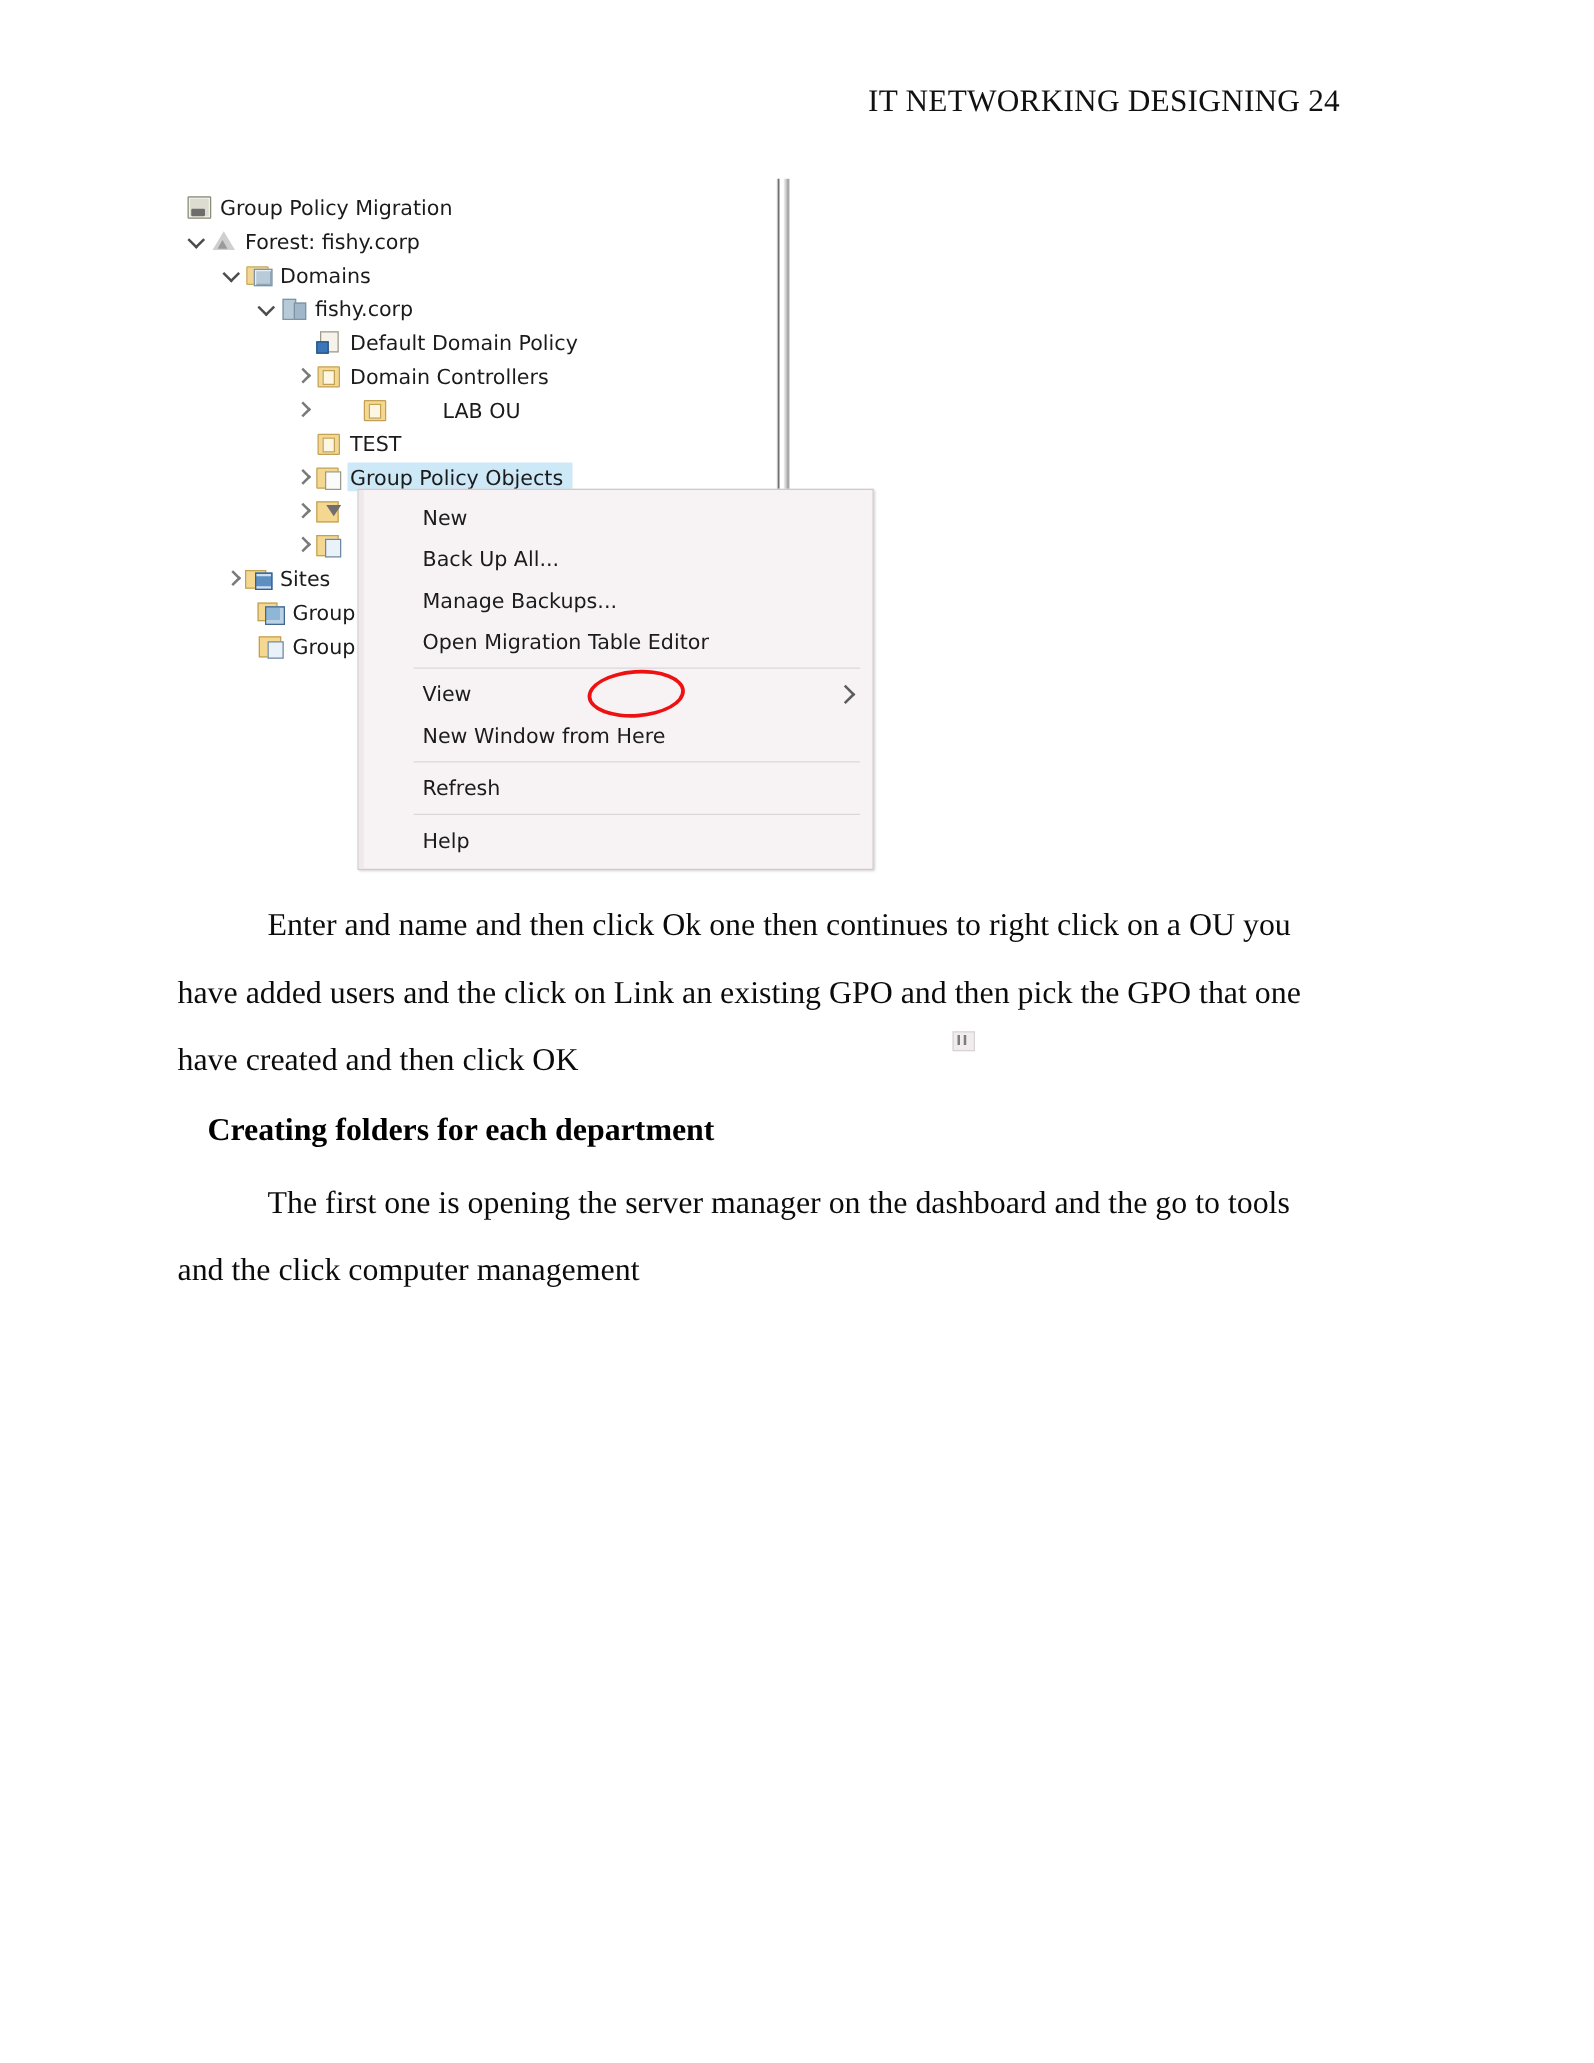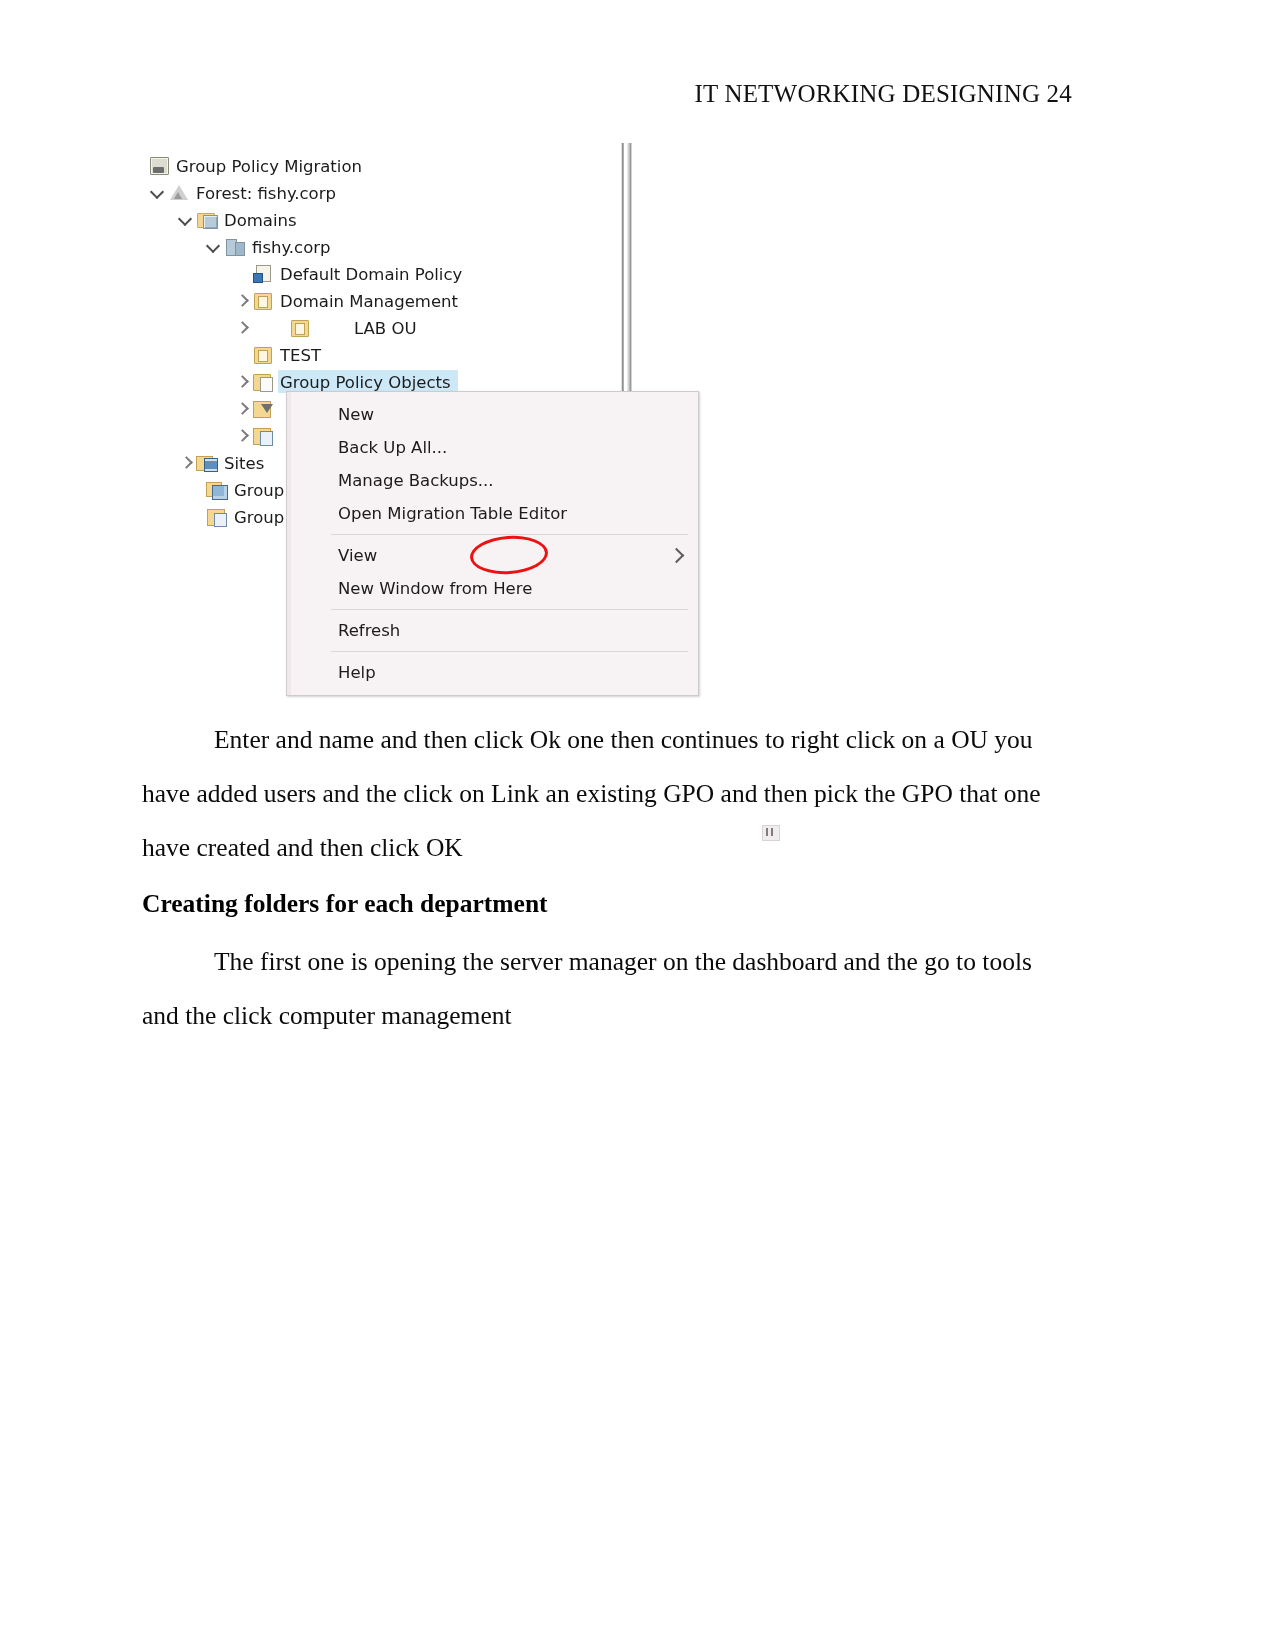--- a/index.html
+++ b/index.html
@@ -21,21 +21,20 @@
     position: absolute;
     top: 68px;
     right: 0;
     width: 1275px;
     padding-right: 203px;
     box-sizing: border-box;
     text-align: right;
     font-size: 25px;
     letter-spacing: 0.2px;
     color: #111;
-    margin-top: 12px;
   }
 
   
   .figure {
     position: absolute;
     left: 142px;
     top: 143px;
     width: 505px;
     height: 557px;
   }
@@ -405,21 +404,21 @@
 
     <div class="tree-row" style="left:92px; top:118px;">
       <span class="chev"></span>
       <span class="icn policy"></span>
       <span class="label">Default Domain Policy</span>
     </div>
 
     <div class="tree-row" style="left:92px; top:145px;">
       <span class="chev right"></span>
       <span class="icn ou"></span>
-      <span class="label">Domain Management</span>
+      <span class="label">Domain Controllers</span>
     </div>
 
     <div class="tree-row" style="left:92px; top:172px;gap:37px;">
       <span class="chev right"></span>
       <span class="icn ou"></span>
       <span class="label">LAB OU</span>
     </div>
 
     <div class="tree-row" style="left:92px; top:199px;">
       <span class="chev"></span>
@@ -507,15 +506,15 @@
   </div>
 
   <div class="red-ellipse"></div>
 
   <div class="grip"></div>
 
 </div>
 
 <div class="body-text indent" style="top:713px;">Enter and name and then click Ok one then continues to right click on a OU you have added users and the click on Link an existing GPO and then pick the GPO that one have created and then click OK</div>
 
-<div class="bold-head" style="top:889px;">Creating folders for each department</div>
+<div class="bold-head" style="top:889px;margin-left:24px;">Creating folders for each department</div>
 
 <div class="body-text indent" style="top:935px;">The first one is opening the server manager on the dashboard and the go to tools and the click computer management</div>
 
 </body></html>

